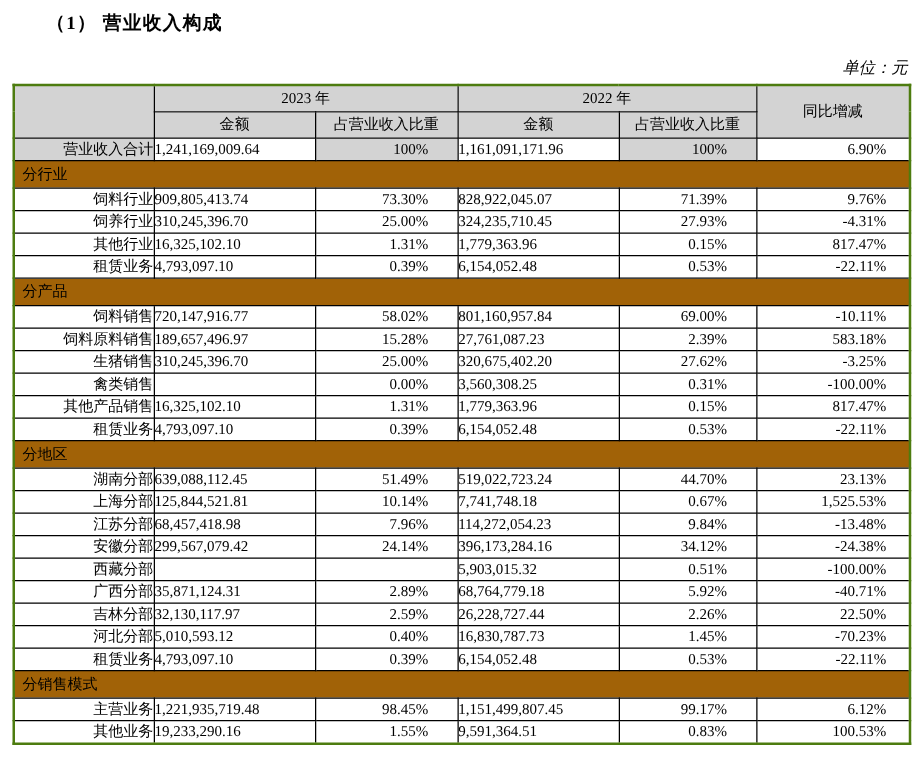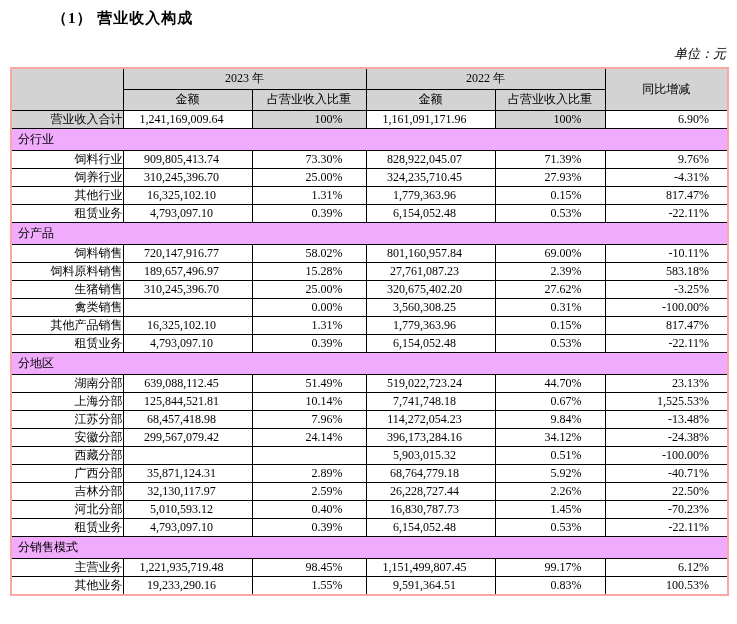--- a/index.html
+++ b/index.html
@@ -9,52 +9,51 @@
     background: #ffffff;
     color: #000;
     font-family: "Liberation Serif", serif;
     overflow: hidden;
   }
   .title {
     font-size: 15px;
     font-weight: bold;
     padding: 9px 0 0 37px;
     letter-spacing: 1px;
-    margin-left: 15px;
   }
   .unit {
     text-align: right;
     font-size: 13px;
     padding: 17px 11px 4px 0;
     font-style: italic;
   }
   table {
     border-collapse: collapse;
     table-layout: fixed;
     width: 717px;
     margin-left: 10px;
-    border: 2px solid #fca5a5;
+    border: 2px solid #4d7c0f;
   }
   th, td {
     border: 1px solid #000;
     font-size: 12px;
     font-weight: normal;
     white-space: nowrap;
     overflow: hidden;
     padding: 0;
   }
   thead th { height: 21px; text-align: center; }
   tbody td { height: 18px; }
   .gray { background: #d3d3d3; }
   td.label { text-align: right; padding-left: 6px; }
-  td.amount { text-align: center; padding-right: 12px; }
+  td.amount { text-align: left; padding-right: 12px; }
   td.ratio  { text-align: right; padding-right: 23px; }
   td.yoy    { text-align: right; padding-right: 18px; }
   tr.section td {
-    background: #f0abfc;
+    background: #a16207;
     text-align: left;
     padding-left: 6px;
     height: 22px;
   }
 </style>
 </head>
 <body>
 
 <div class="page">
   <div class="title">（1） 营业收入构成</div>

